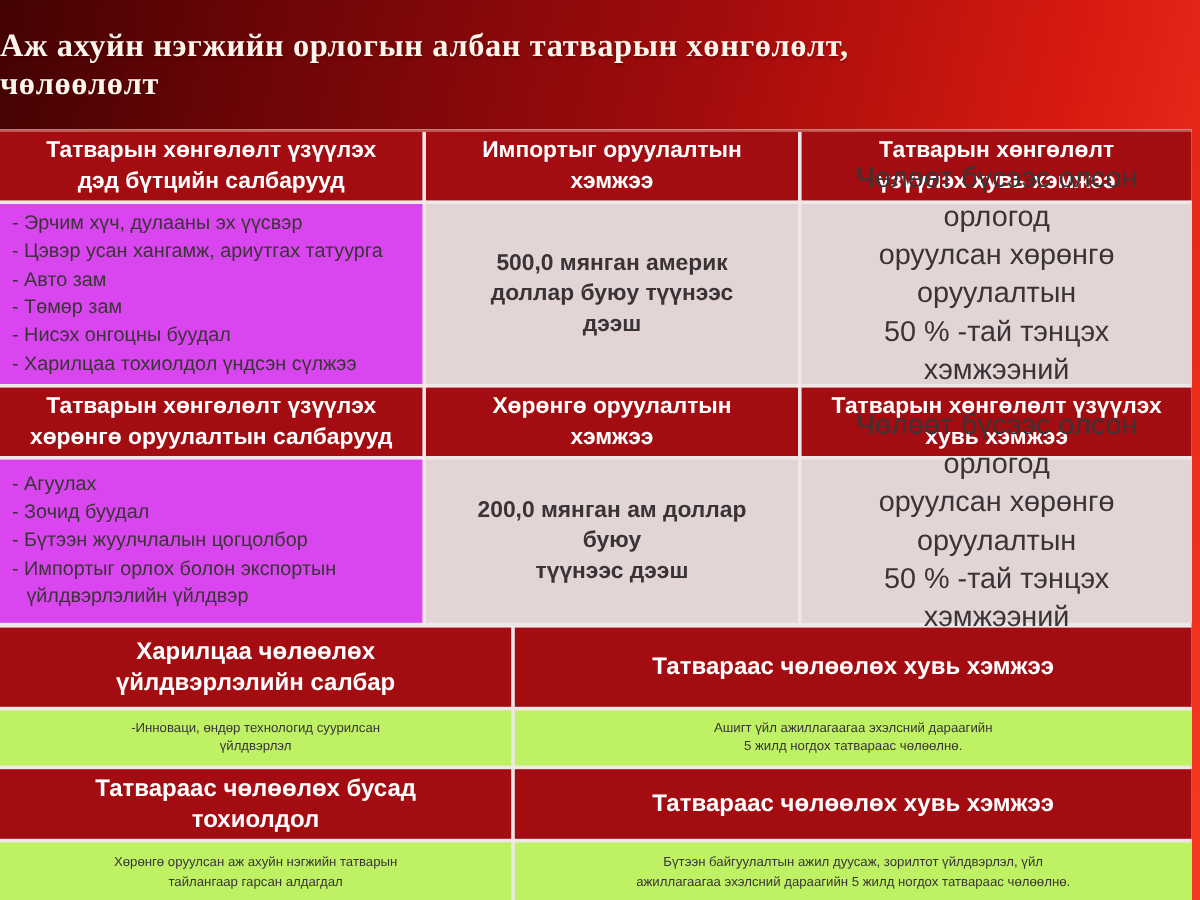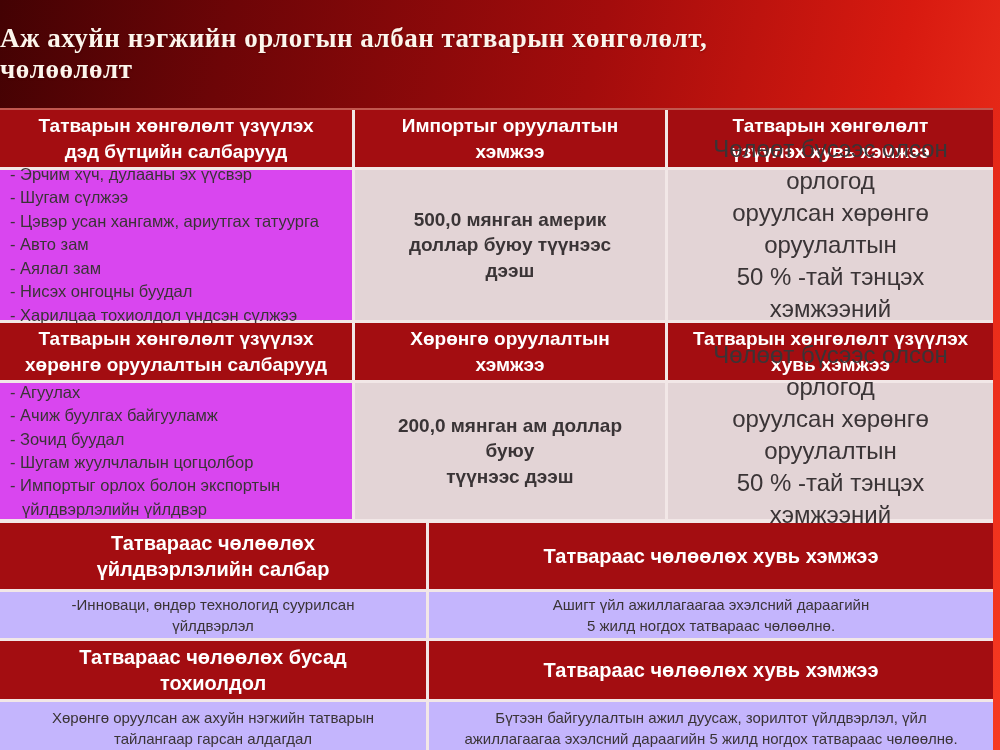--- a/index.html
+++ b/index.html
@@ -46,21 +46,21 @@
   .amount { font-size:19px; line-height:1.35;font-weight:bold; }
   .relief { font-size:24px; line-height:1.33; }
 
   .list-cell {
     background:#d946ef; color:#3a3436;
     display:flex; flex-direction:column; justify-content:center;
     font-size:16.5px; line-height:1.42; padding:8px 6px 8px 10px;
   }
   .li { padding-left:12px; text-indent:-12px; }
 
-  .small { font-size:15px; line-height:1.4; background:#c4b5fd; color:#3a3436; }
+  .small { font-size:11px; line-height:1.4; background:#bef264; color:#3a3436; }
 </style>
 </head>
 <body>
 
 <div class="slide">
 
   <div class="title-band">
     <div class="title">Аж ахуйн нэгжийн орлогын албан татварын хөнгөлөлт, чөлөөлөлт</div>
   </div>
 
@@ -69,59 +69,57 @@
     <div class="grid-a">
       <div class="hcell">Татварын хөнгөлөлт үзүүлэх
 дэд бүтцийн салбарууд</div>
       <div class="hcell">Импортыг оруулалтын
 хэмжээ</div>
       <div class="hcell">Татварын хөнгөлөлт
 үзүүлэх хувь  хэмжээ</div>
 
       <div class="list-cell">
           <div class="li">- Эрчим хүч, дулааны эх үүсвэр</div>
-          <div class="li">- Шугам сүлжээ</div>
           <div class="li">- Цэвэр усан хангамж, ариутгах татуурга</div>
           <div class="li">- Авто зам</div>
-          <div class="li">- Аялал зам</div>
+          <div class="li">- Төмөр зам</div>
           <div class="li">- Нисэх онгоцны буудал</div>
           <div class="li">- Харилцаа тохиолдол үндсэн сүлжээ</div>
         </div>
       <div class="bcell amount">500,0 мянган америк
 доллар буюу түүнээс
 дээш</div>
       <div class="bcell relief">Чөлөөт бүсээс олсон орлогод
 оруулсан хөрөнгө оруулалтын
 50 % -тай тэнцэх хэмжээний
 хөнгөлөлт үзүүлнэ.</div>
 
       <div class="hcell">Татварын хөнгөлөлт үзүүлэх
 хөрөнгө оруулалтын салбарууд</div>
       <div class="hcell">Хөрөнгө оруулалтын хэмжээ</div>
       <div class="hcell">Татварын хөнгөлөлт үзүүлэх
 хувь хэмжээ</div>
 
       <div class="list-cell">
           <div class="li">- Агуулах</div>
-          <div class="li">- Ачиж буулгах байгууламж</div>
           <div class="li">- Зочид буудал</div>
-          <div class="li">- Шугам жуулчлалын цогцолбор</div>
+          <div class="li">- Бүтээн жуулчлалын цогцолбор</div>
           <div class="li">- Импортыг орлох болон экспортын үйлдвэрлэлийн үйлдвэр</div>
         </div>
       <div class="bcell amount">200,0 мянган ам доллар
 буюу
 түүнээс дээш</div>
       <div class="bcell relief">Чөлөөт бүсээс олсон орлогод
 оруулсан хөрөнгө оруулалтын
 50 % -тай тэнцэх хэмжээний
 хөнгөлөлт үзүүлнэ.</div>
     </div>
 
     <div class="grid-b">
-      <div class="hcell hcell-b">Татвараас чөлөөлөх
+      <div class="hcell hcell-b">Харилцаа чөлөөлөх
 үйлдвэрлэлийн салбар</div>
       <div class="hcell hcell-b">Татвараас чөлөөлөх хувь  хэмжээ</div>
 
       <div class="bcell small">-Инноваци, өндөр технологид суурилсан
 үйлдвэрлэл</div>
       <div class="bcell small">Ашигт үйл ажиллагаагаа эхэлсний дараагийн
 5 жилд ногдох татвараас чөлөөлнө.</div>
 
       <div class="hcell hcell-b">Татвараас чөлөөлөх бусад
 тохиолдол</div>

